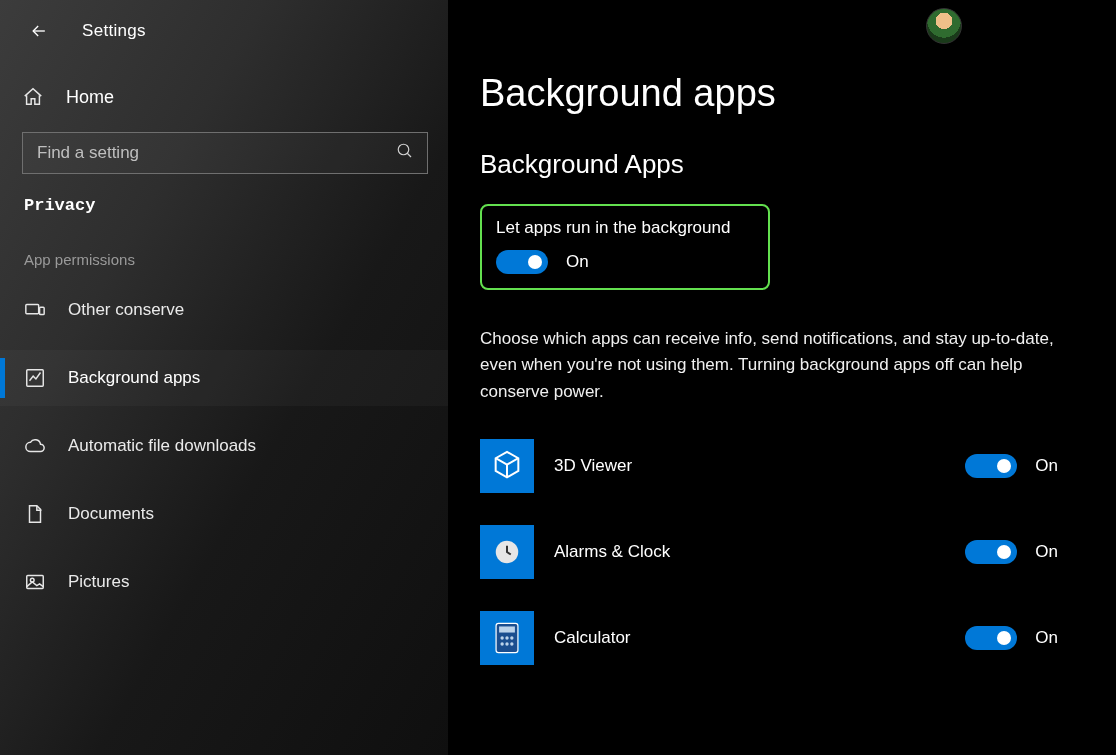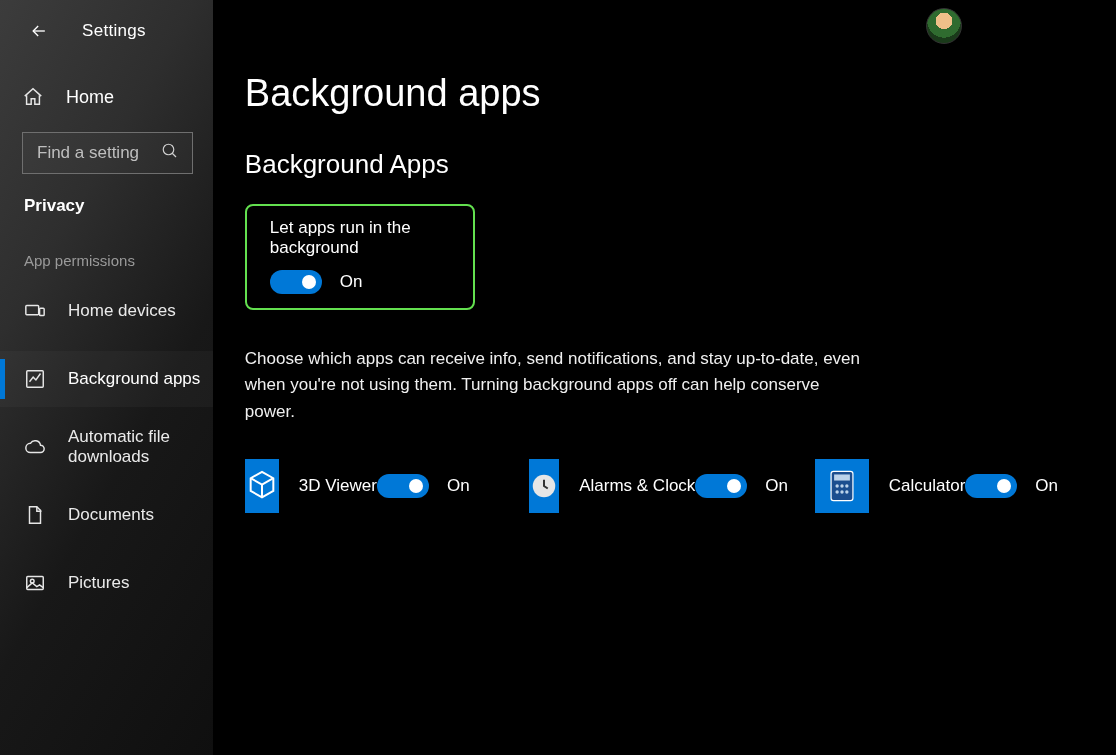--- a/index.html
+++ b/index.html
@@ -32,21 +32,21 @@
 
   .search-wrap { margin: 6px 22px 22px 22px; position:relative; }
   .search-input {
     width:100%; height:42px; background:rgba(255,255,255,0.03);
     border:1px solid #6f6f6f; color:#cfcfcf; font-size:17px;
     padding: 0 46px 0 14px;
   }
   .search-input::placeholder { color:#bfbfbf; }
   .search-icon { position:absolute; right:14px; top:50%; transform:translateY(-50%); }
 
-  .cat-label { font-size:17px; font-weight:600; color:#fff; margin: 6px 0 36px 24px; }
+  .cat-label { font-size:17px; font-weight:600; color:#fff; margin: 6px 0 36px 24px; font-family: Liberation Mono, monospace; }
 
   .section-label { font-size:15px; color:#9a9a9a; margin: 0 0 14px 24px; }
 
   .nav-item {
     display:flex; align-items:center; height:56px; padding-left:24px;
     cursor:pointer; position:relative; margin-bottom:12px;
   }
   .nav-item .lbl { font-size:17px; margin-left:22px; color:#eaeaea; }
   .nav-item.active::before {
     content:""; position:absolute; left:0; top:8px; bottom:8px; width:5px; background:#0078d7;
@@ -59,37 +59,37 @@
   
   .content { flex:1; padding: 72px 24px 0 30px; background:#000; position:relative; }
   .avatar {
     position:absolute; top:8px; right:154px; width:36px; height:36px; border-radius:50%;
     background: radial-gradient(circle at 50% 35%, #f0c089 0 30%, #2f6b2f 30% 60%, #1a3a1a 60%);
     border:1px solid #333;
   }
   .page-h1 { font-size:38px; font-weight:400; margin-bottom:34px; }
   .page-h2 { font-size:26px; font-weight:400; margin-bottom:24px; }
 
-  .highlight-box { border:2px solid #63e04f; border-radius:8px; padding:12px 20px 14px 23px; width:230px; margin-bottom:36px; }
+  .highlight-box { border:2px solid #63e04f; border-radius:8px; padding:12px 20px 14px 14px; width:290px; margin-bottom:36px; }
   .hl-label { font-size:17px; margin-bottom:12px; }
 
   .toggle-row { display:flex; align-items:center; }
   .toggle {
     width:52px; height:24px; border-radius:12px; position:relative;
     background:#0078d7; cursor:pointer;
   }
   .toggle::after {
     content:""; position:absolute; width:14px; height:14px; border-radius:50%;
     background:#fff; top:5px; right:6px;
   }
   .toggle-state { margin-left:18px; font-size:17px; }
 
   .body-p { font-size:17px; line-height:1.55; color:#f0f0f0; max-width:620px; margin-bottom:34px; }
 
-  .app-list { display:flex; flex-direction:row; gap:32px; }
+  .app-list { display:flex; flex-direction:column; gap:32px; }
   .app-row { display:flex; align-items:center; }
   .app-icon {
     width:54px; height:54px; background:#0078d7; display:flex; align-items:center; justify-content:center;
   }
   .app-name { font-size:17px; margin-left:20px; flex:0 0 auto; }
   .app-spacer { flex:1; }
   .app-toggle-wrap { display:flex; align-items:center; margin-right:34px; }
 </style>
 </head>
 <body>
@@ -130,21 +130,21 @@
 
   <div class="section-label">App permissions</div>
 
   <div class="nav-item">
     <span class="nav-icon">
       <svg width="22" height="22" viewBox="0 0 24 24" stroke-width="1.6">
           <rect x="2" y="6" width="14" height="10" rx="1"></rect>
           <rect x="17" y="9" width="5" height="8" rx="1"></rect>
         </svg>
     </span>
-    <span class="lbl">Home devices</span>
+    <span class="lbl">Other conserve</span>
   </div>
 
   <div class="nav-item active">
     <span class="nav-icon">
       <svg width="22" height="22" viewBox="0 0 24 24" stroke-width="1.6">
           <rect x="3" y="3" width="18" height="18" rx="1"></rect>
           <path d="M6 15l4-5 3 3 5-7"></path>
         </svg>
     </span>
     <span class="lbl">Background apps</span>

